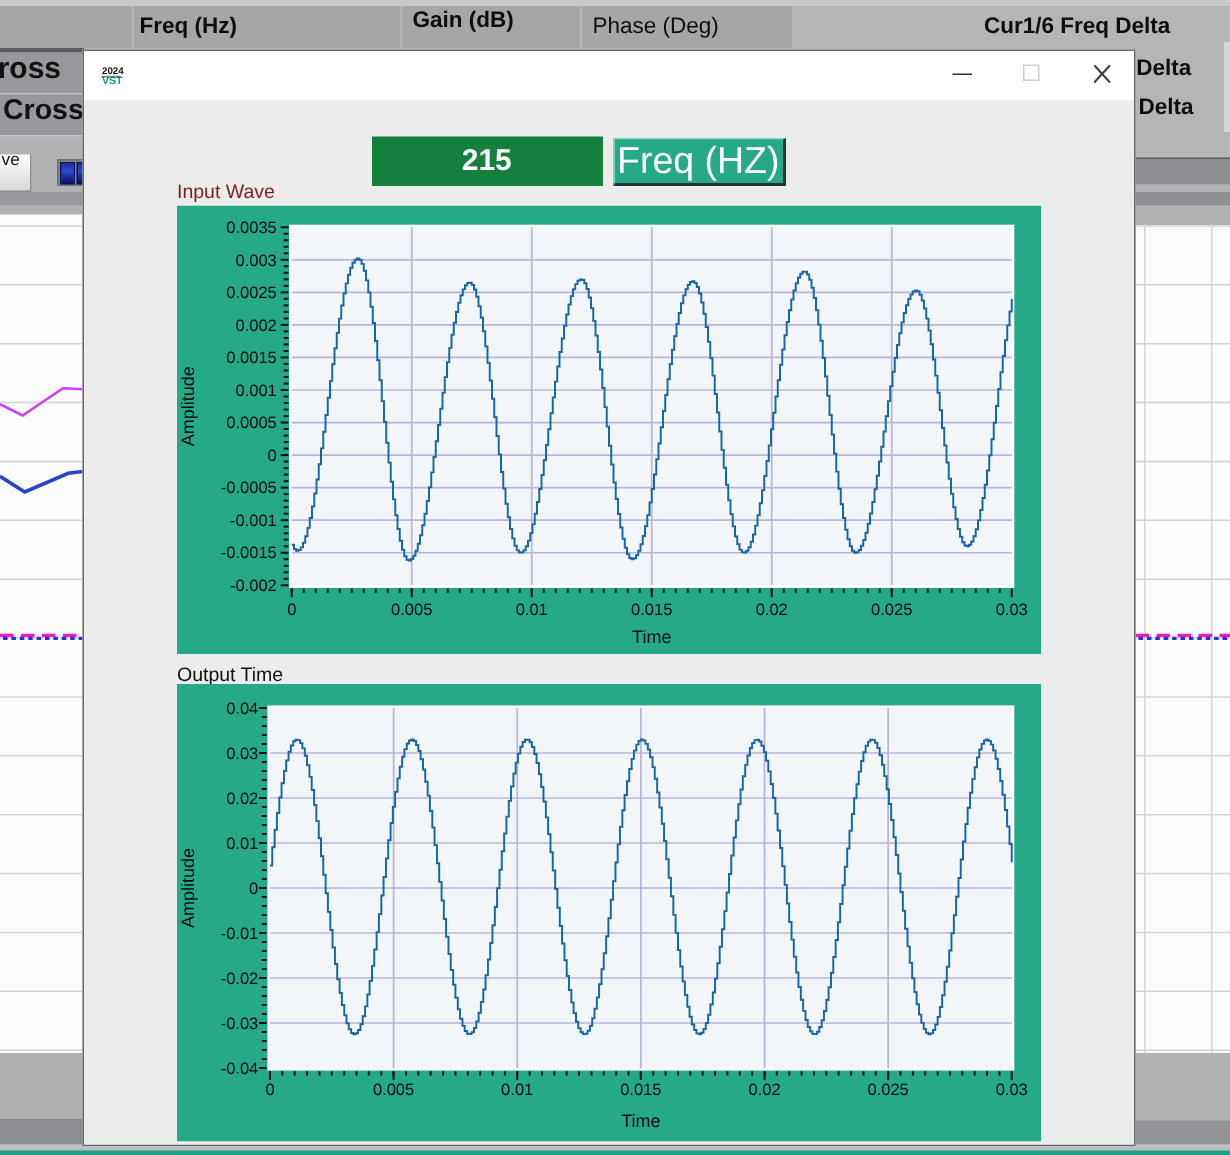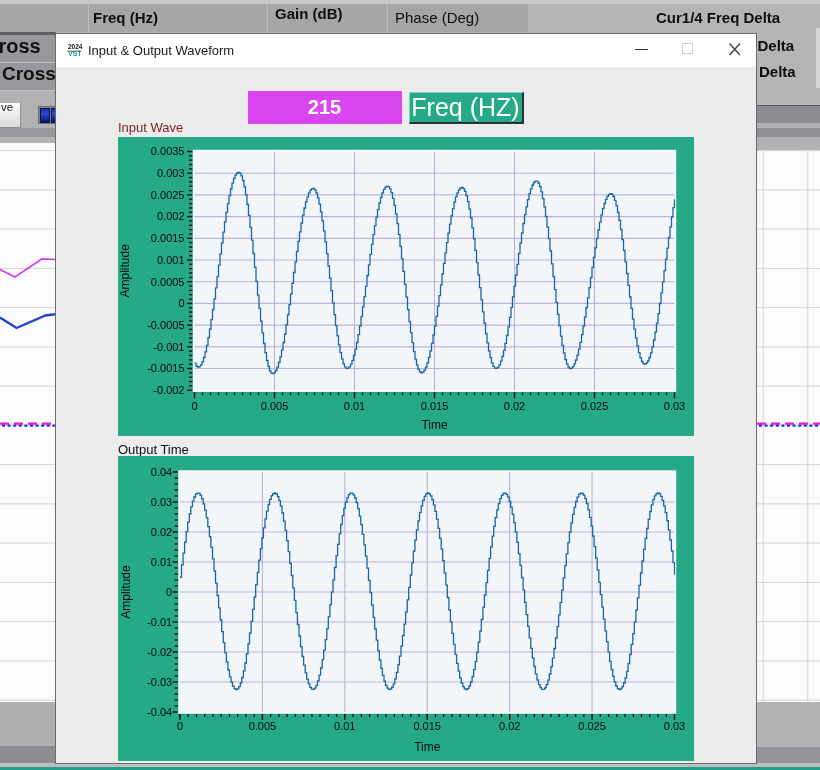--- a/index.html
+++ b/index.html
@@ -8,21 +8,21 @@
 <div style="position:absolute;left:0;top:0;width:820px;height:770px;background:#b3b3b5"></div>
 <div style="position:absolute;left:0;top:0;width:820px;height:4px;background:#c9c9cb"></div>
 <div style="position:absolute;left:0;top:4px;width:528px;height:28px;background:#a6a6a9"></div>
 <div style="position:absolute;left:528px;top:4px;width:292px;height:28px;background:#b5b5b7"></div>
 <div style="position:absolute;left:88px;top:4px;width:1px;height:28px;background:#bebec0"></div>
 <div style="position:absolute;left:267px;top:4px;width:1px;height:28px;background:#bebec0"></div>
 <div style="position:absolute;left:387px;top:4px;width:1px;height:28px;background:#bebec0"></div>
 <div style="position:absolute;left:93px;top:4px;height:28px;line-height:28px;font-weight:bold;font-size:15px;color:#0d0d0d">Freq (Hz)</div>
 <div style="position:absolute;left:275px;top:0;height:28px;line-height:28px;font-weight:bold;font-size:15px;color:#0d0d0d">Gain (dB)</div>
 <div style="position:absolute;left:395px;top:4px;height:28px;line-height:28px;font-weight:normal;font-size:15px;color:#0d0d0d">Phase (Deg)</div>
-<div style="position:absolute;left:656px;top:4px;height:28px;line-height:28px;font-weight:bold;font-size:15px;color:#0d0d0d">Cur1/4 Freq Delta</div>
+<div style="position:absolute;left:656px;top:4px;height:28px;line-height:28px;font-weight:bold;font-size:15px;color:#0d0d0d">Cur1/6 Freq Delta</div>
 <div style="position:absolute;left:0;top:32px;width:56px;height:2.5px;background:#5e5e62"></div>
 <div style="position:absolute;left:0;top:34.5px;width:56px;height:27px;background:#98989c"></div>
 <div style="position:absolute;left:0;top:61.5px;width:56px;height:1.5px;background:#c2c2c4"></div>
 <div style="position:absolute;left:0;top:63px;width:56px;height:27px;background:#98989c"></div>
 <div style="position:absolute;left:0;top:34.5px;width:56px;height:27px;font-weight:bold;font-size:20px;color:#111;white-space:nowrap;overflow:hidden"><span style="position:relative;left:-16px;top:0.5px">Cross</span></div>
 <div style="position:absolute;left:0;top:63px;width:56px;height:27px;font-weight:bold;font-size:20px;color:#111;white-space:nowrap;overflow:hidden"><span style="position:relative;left:2px;top:-1px;font-size:19px">Cross</span></div>
 <div style="position:absolute;left:756.5px;top:32px;width:63.5px;height:73px;background:#b5b5b7"></div>
 <div style="position:absolute;left:815.5px;top:28px;width:4.5px;height:60px;background:#d6d6d8"></div>
 <div style="position:absolute;left:757.5px;top:36.5px;color:#0e0e0e;font-weight:bold;font-size:15px;white-space:nowrap">Delta</div>
 <div style="position:absolute;left:759px;top:63.3px;color:#0e0e0e;font-weight:bold;font-size:15px;white-space:nowrap">Delta</div>
@@ -91,28 +91,27 @@
     <line x1="757" y1="423.6" x2="820" y2="423.6" stroke="#F715C8" stroke-width="2.2" stroke-dasharray="9 5"></line>
     <line x1="759" y1="425.6" x2="820" y2="425.6" stroke="#2430EE" stroke-width="2.2" stroke-dasharray="3 2.6"></line>
   </svg>
 <div style="position:absolute;left:55px;top:32.5px;width:702px;height:731px;border:1px solid #6a6a6e;background:#ececec;box-sizing:border-box;overflow:hidden">
     <div style="position:absolute;left:0;top:0;width:700px;height:33px;background:#ffffff"></div>
     <div style="position:absolute;left:11px;top:9.5px;width:16px;height:14px"><svg width="16" height="14" viewBox="0 0 16 14">
         <text x="1" y="6" font-family="Liberation Sans, sans-serif" font-size="6.5px" font-weight="bold" fill="#111">2024</text>
         <text x="1" y="13" font-family="Liberation Sans, sans-serif" font-size="7px" font-weight="bold" fill="#0b9f8d">VST</text>
         <rect x="0.5" y="7.5" width="13" height="1.2" fill="#222" opacity="0.55"></rect>
       </svg></div>
-    <div style="position:absolute;left:32px;top:0;height:33px;line-height:33px;font-size:13px;color:#1a1a1a;white-space:nowrap">Input &amp; Output Waveform</div>
     <div style="position:absolute;left:579px;top:15px;width:13px;height:1.8px;background:#333"></div>
     <div style="position:absolute;left:626px;top:9.5px;width:9px;height:9px;border:1.3px solid #cfcfcf"></div>
     <svg style="position:absolute;left:672.5px;top:9px" width="12" height="13" viewBox="0 0 12 13">
       <path d="M0.5 0.5 L11 12 M11 0.5 L0.5 12" stroke="#404040" stroke-width="1.4" fill="none"></path>
     </svg>
     <div style="position:absolute;left:0;top:33px;width:700px;height:697px;background:#ececec"></div>
-    <div style="position:absolute;left:191.5px;top:57.5px;width:154px;height:33px;background:#d946ef;color:#fff;font-weight:bold;font-size:20px;text-align:center;line-height:33px">215</div>
+    <div style="position:absolute;left:191.5px;top:57.5px;width:154px;height:33px;background:#15803d;color:#fff;font-weight:bold;font-size:20px;text-align:center;line-height:33px">215</div>
     <div style="position:absolute;left:352.5px;top:58.5px;width:115px;height:32px;background:#25A987;border-top:1px solid #7fd4bd;border-left:1px solid #7fd4bd;border-bottom:2px solid #27333a;border-right:2px solid #27333a;box-sizing:border-box;color:#fff;font-size:25px;text-align:center;line-height:28px">Freq (HZ)</div>
     <div style="position:absolute;left:62px;top:86px;font-size:13px;color:#7f1d1d">Input Wave</div>
     <div style="position:absolute;left:62px;top:408px;font-size:13px;color:#111">Output Time</div>
     <div style="position:absolute;left:61.5px;top:103px;width:555px;height:299px">
       <svg width="576.5" height="299.0" viewBox="0 0 576.5 299.0" style="position:absolute;left:0;top:0">
         <rect x="0" y="0" width="576.5" height="299.0" fill="#25A987"></rect>
         <rect x="74.8" y="12.8" width="483.4" height="242.1" fill="#ffffff"></rect>
         <rect x="76.5" y="14.5" width="480.0" height="238.7" fill="#f3f6f8"></rect>
         <g stroke="#bab3de" stroke-width="1.15">
           <line x1="156.5" y1="14.5" x2="156.5" y2="253.2"></line>

